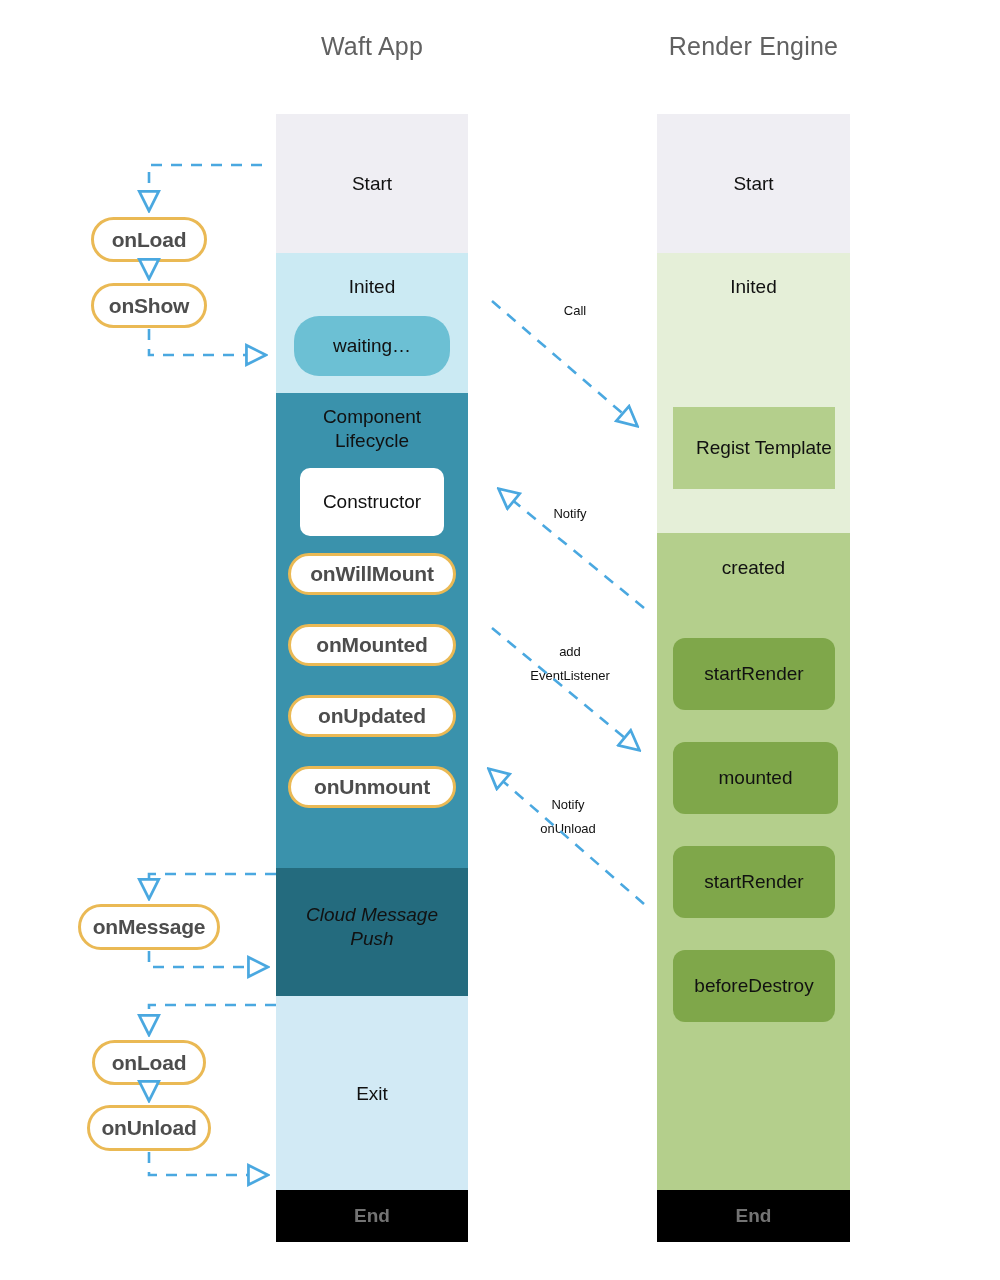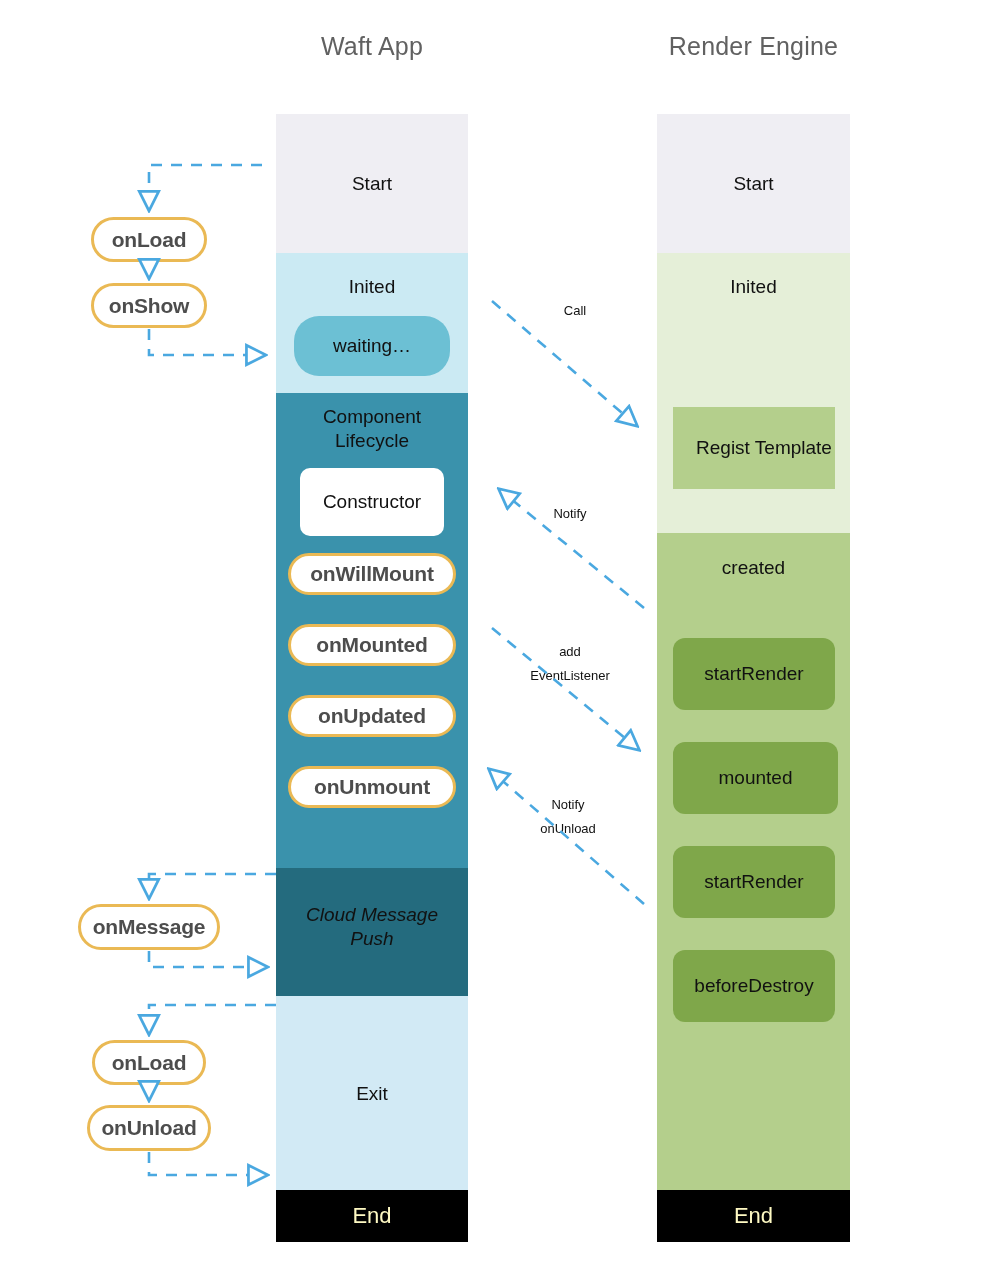--- a/index.html
+++ b/index.html
@@ -64,23 +64,23 @@
   .b-lifecycle { background: #3a92ac; }
   .b-cloud     { background: #246b7e; }
   .b-exit      { background: #d2eaf5; }
   .b-end       { background: #000000; }
 
   
   .b-inited-r  { background: #e5efd8; }
   .b-created   { background: #b4cf8c; }
 
   .end-label {
-    color: #fef9c3;
-    font-size: 22px;
-    font-weight: 400;
+    color: #737373;
+    font-size: 19px;
+    font-weight: 700;
   }
 
   
   .inner-box {
     position: absolute;
     box-sizing: border-box;
     display: flex;
     align-items: center;
     justify-content: center;
     text-align: center;

